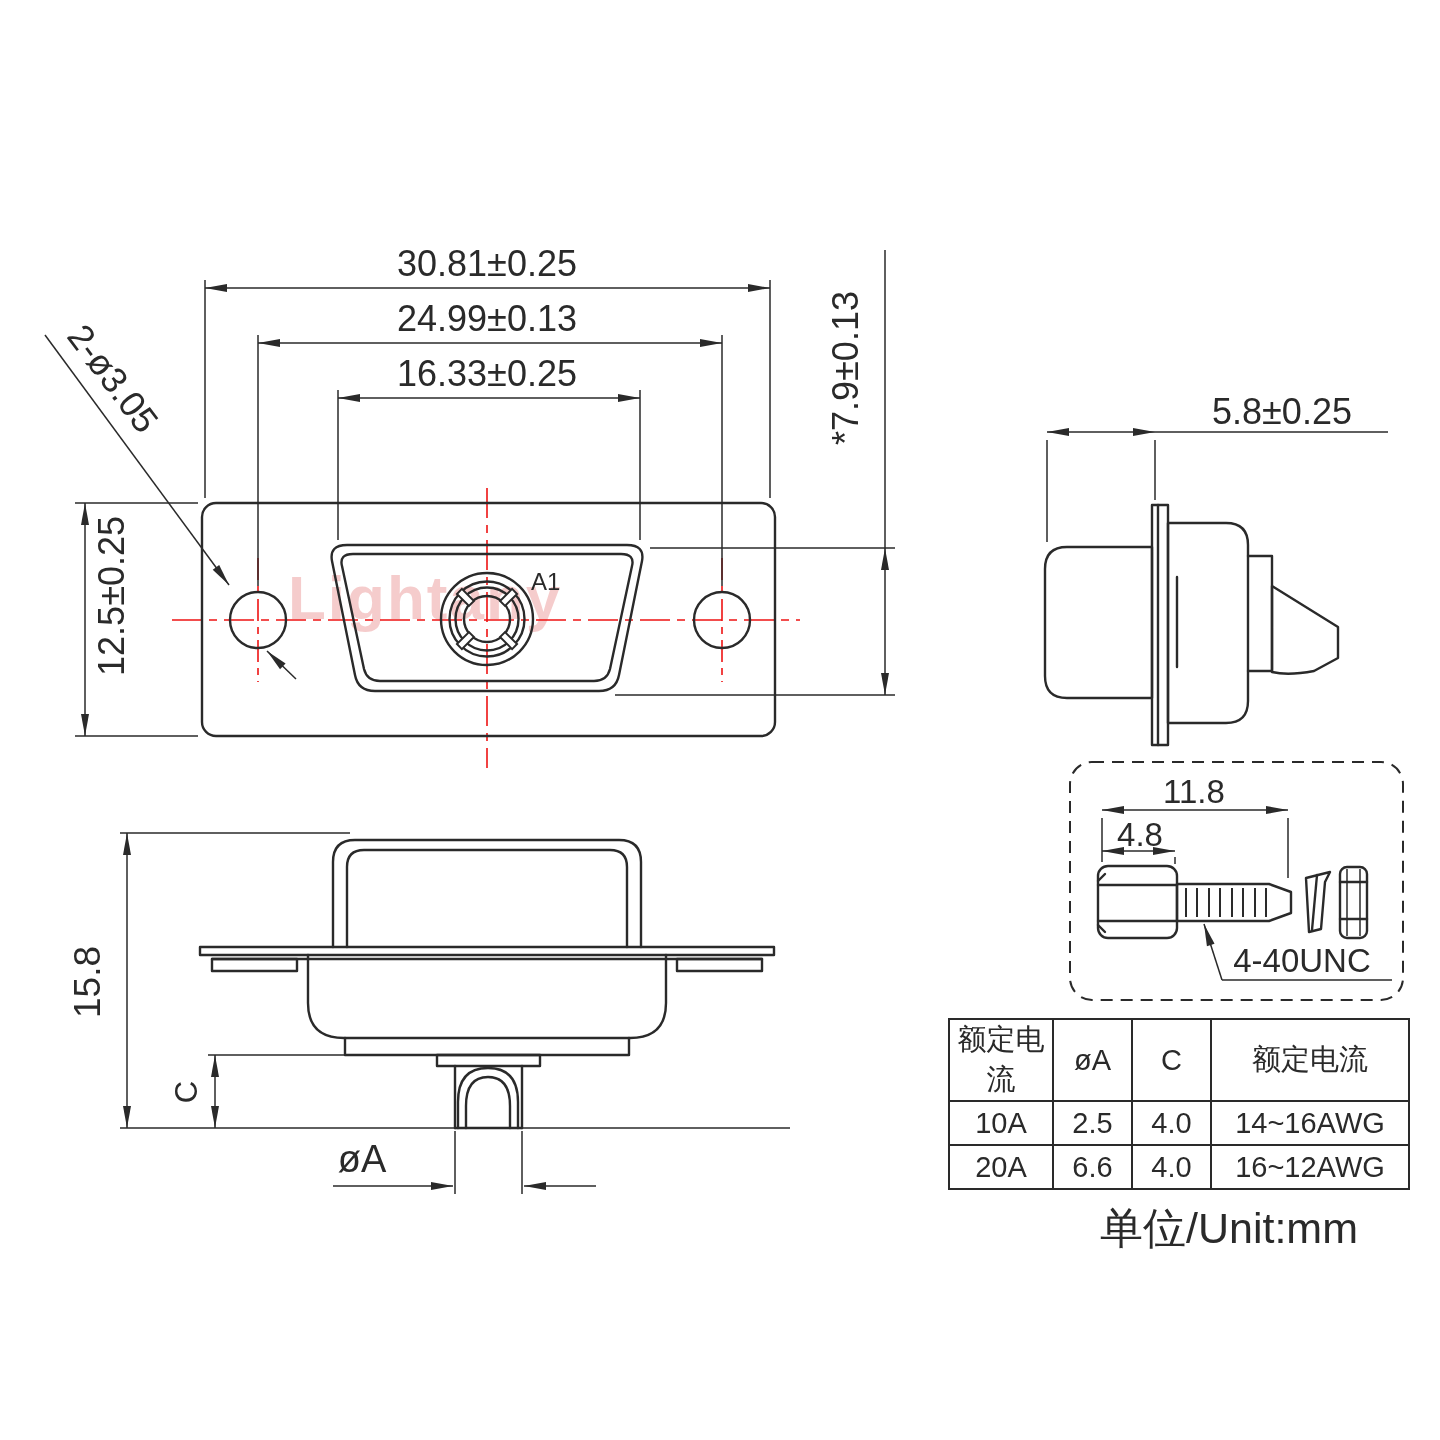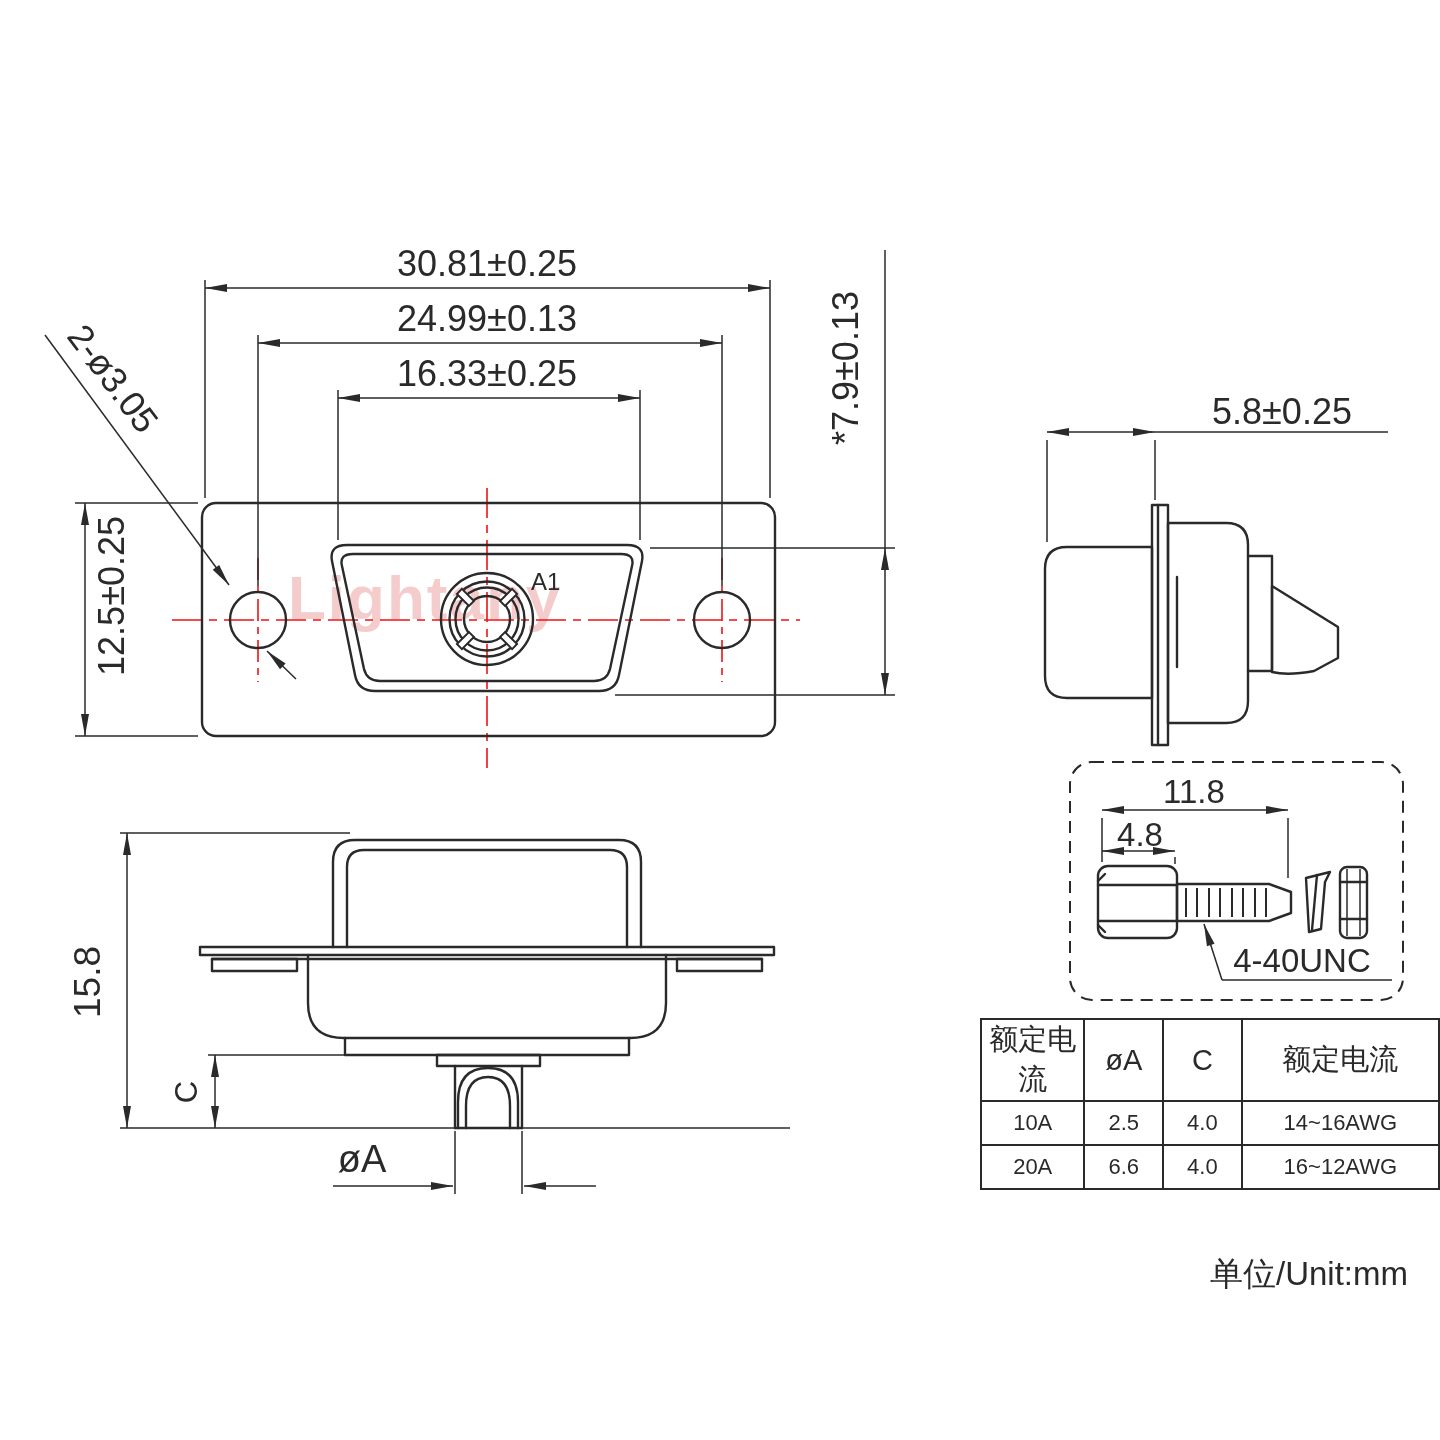--- a/index.html
+++ b/index.html
@@ -9,27 +9,27 @@
              font-size:62px;font-weight:700;letter-spacing:2px;
              color:rgba(221,85,85,0.30);user-select:none;text-align:center;}
   svg.draw{position:absolute;left:0;top:0;z-index:1;}
   svg.draw text{fill:#2a2a2a;font-family:"Liberation Sans", sans-serif;}
   .ol{stroke:#2a2a2a;stroke-width:2.4;fill:none;stroke-linecap:round;stroke-linejoin:round;}
   .thin{stroke:#2a2a2a;stroke-width:1.5;fill:none;}
   .red{stroke:#ee1313;stroke-width:1.6;fill:none;}
   .dimtxt{font-size:36px;}
   .smtxt{font-size:33px;}
   .spec-table{position:absolute;left:948px;top:1018px;z-index:2;border-collapse:collapse;
-              table-layout:fixed;background:transparent;margin-left:32px;}
+              table-layout:fixed;background:transparent;}
   .spec-table th,.spec-table td{border:2.5px solid #2a2a2a;text-align:center;vertical-align:middle;
               color:#2a2a2a;font-weight:400;padding:0;}
   .spec-table th{font-size:29px;height:44px;}
-  .spec-table td{font-size:22px;height:42px;}
-  .unit-note{position:absolute;left:1100px;top:1252px;width:308px;z-index:2;
-             text-align:right;font-size:33px;color:#2a2a2a;}
+  .spec-table td{font-size:29px;height:42px;}
+  .unit-note{position:absolute;left:1100px;top:1200px;width:308px;z-index:2;
+             font-size:43px;color:#2a2a2a;}
 </style>
 </head>
 <body>
 
 <div class="canvas">
 
   <div class="watermark">Lightany</div>
 
   <svg class="draw" width="1440" height="1440" viewBox="0 0 1440 1440">
     <defs>

